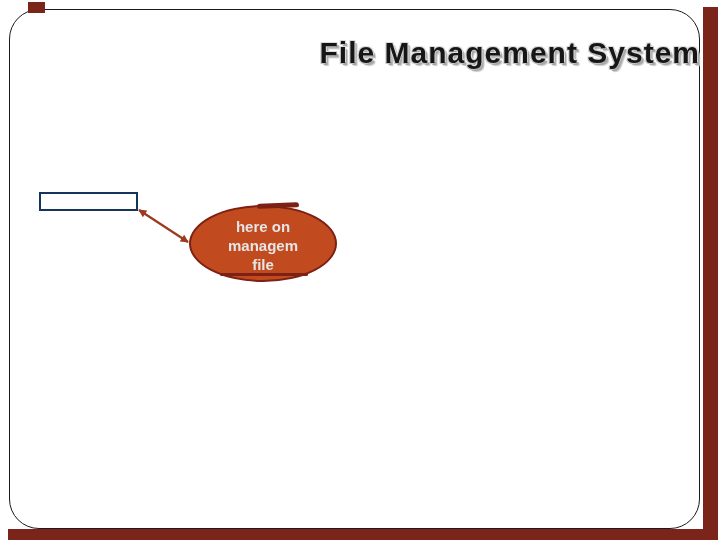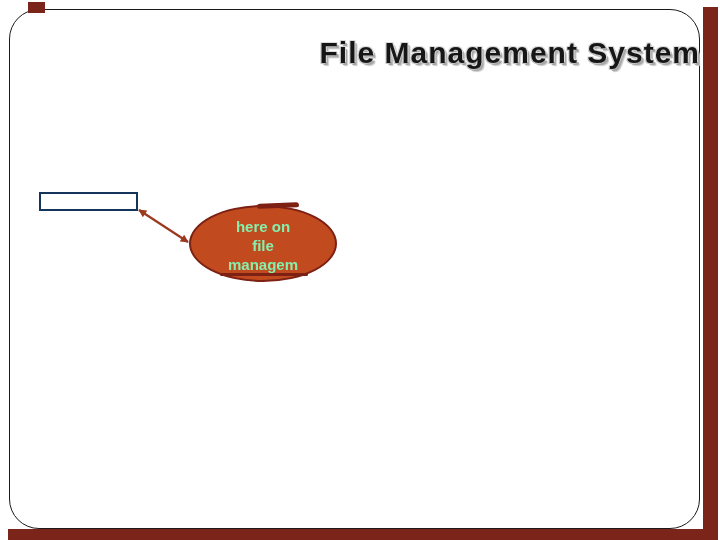--- a/index.html
+++ b/index.html
@@ -94,21 +94,21 @@
     border-radius: 50%;
     z-index: 1;
     overflow: hidden;
   }
   .callout-text {
     margin-top: 10px;
     text-align: center;
     font-size: 15px;
     font-weight: bold;
     line-height: 19px;
-    color: #86efac;
+    color: #e5e5e5;
   }
   .callout-text span { display: block; }
   
   .clip-top {
     position: absolute;
     left: 257px; top: 203px;
     width: 42px; height: 5px;
     background: #7d2114;
     border-radius: 3px 3px 2px 2px;
     transform: rotate(-2deg);
@@ -146,21 +146,21 @@
       <marker id="ah-start" viewBox="0 0 10 10" refX="9" refY="5" markerWidth="9" markerHeight="8" orient="auto-start-reverse" markerUnits="userSpaceOnUse">
         <path d="M0,0 L10,5 L0,10 z" fill="#9c3a20"></path>
       </marker>
     </defs>
     <line x1="9" y1="8" x2="58" y2="40" stroke="#9c3a20" stroke-width="2.2" marker-start="url(#ah-start)" marker-end="url(#ah-end)"></line>
   </svg>
 
   <div class="callout">
     <div class="callout-text">
       <span>here on</span>
+      <span>managem</span>
       <span>file</span>
-      <span>managem</span>
     </div>
   </div>
 
   <div class="clip-top"></div>
   <div class="clip-bottom"></div>
 
 </div>
 
 </body></html>

